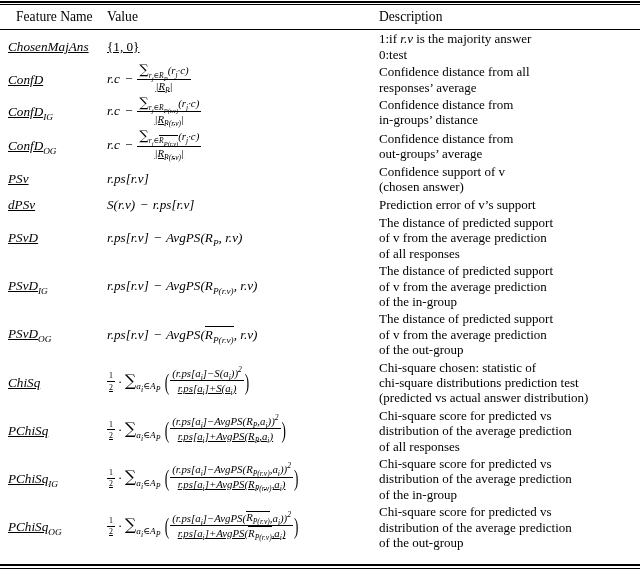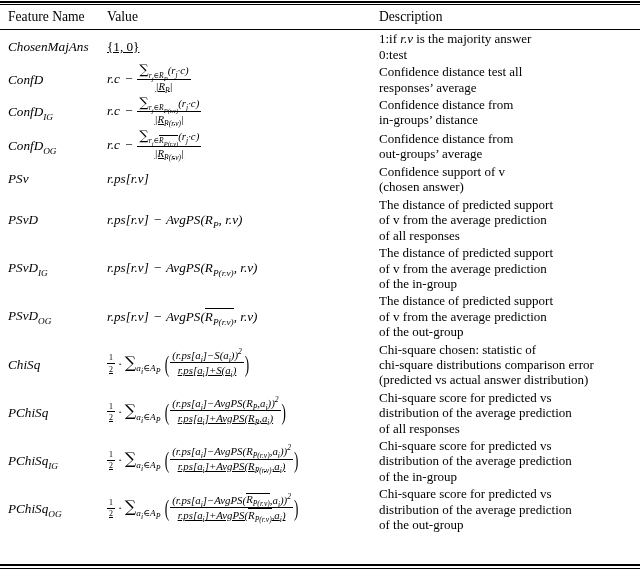--- a/index.html
+++ b/index.html
@@ -30,24 +30,24 @@
   col.c-value   { width: 272px; }
   col.c-desc    { width: 261px; }
 
   thead th {
     text-align: left;
     font-weight: normal;
     font-size: 13.6px;
     padding: 4px 0 4px 0;
     border-bottom: 1.2px solid #000;
   }
-  th.h-feature { padding-left: 8px; }
+  th.h-feature { padding-left: 16px; }
 
   td { vertical-align: middle; padding: 1px 0; }
-  .cell-feature { padding-left: 8px; }
+  .cell-feature { padding-left: 8px; text-decoration: underline; }
   .cell-feature .math { font-style: italic; }
   .cell-value .math { font-style: italic; }
 
   .desc-line { line-height: 15.4px; font-size: 13px; }
   .desc-line i { font-style: italic; }
 
   
   .math { white-space: nowrap; }
   .math sub { font-size: 0.70em; line-height: 0; }
   .math sub sub { font-size: 0.85em; }
@@ -106,21 +106,21 @@
           <td class="cell-value"><span class="math"><span class="up">{1, 0}</span></span></td>
           <td class="cell-desc">
             <div class="desc-line">1:if <i>r.v</i> is the majority answer</div>
             <div class="desc-line">0:test</div>
           </td>
         </tr>
         <tr>
           <td class="cell-feature"><span class="math">ConfD</span></td>
           <td class="cell-value"><span class="math">r.c <span class="op">−</span> <span class="frac"><span class="num"><span class="sum">∑</span><sub>r<sub>j</sub>∈R<sub>P</sub></sub>(r<sub>j</sub>·c)</span><span class="den">|R<sub>P</sub>|</span></span></span></td>
           <td class="cell-desc">
-            <div class="desc-line">Confidence distance test all</div>
+            <div class="desc-line">Confidence distance from all</div>
             <div class="desc-line">responses’ average</div>
           </td>
         </tr>
         <tr>
           <td class="cell-feature"><span class="math">ConfD<sub>IG</sub></span></td>
           <td class="cell-value"><span class="math">r.c <span class="op">−</span> <span class="frac"><span class="num"><span class="sum">∑</span><sub>r<sub>j</sub>∈R<sub>P(r.v)</sub></sub>(r<sub>j</sub>·c)</span><span class="den">|R<sub>P(r.v)</sub>|</span></span></span></td>
           <td class="cell-desc">
             <div class="desc-line">Confidence distance from</div>
             <div class="desc-line">in-groups’ distance</div>
           </td>
@@ -132,20 +132,27 @@
             <div class="desc-line">Confidence distance from</div>
             <div class="desc-line">out-groups’ average</div>
           </td>
         </tr>
         <tr>
           <td class="cell-feature"><span class="math">PSv</span></td>
           <td class="cell-value"><span class="math">r.ps[r.v]</span></td>
           <td class="cell-desc">
             <div class="desc-line">Confidence support of v</div>
             <div class="desc-line">(chosen answer)</div>
+          </td>
+        </tr>
+        <tr>
+          <td class="cell-feature"><span class="math">dPSv</span></td>
+          <td class="cell-value"><span class="math">S(r.v) <span class="op">−</span> r.ps[r.v]</span></td>
+          <td class="cell-desc">
+            <div class="desc-line">Prediction error of v’s support</div>
           </td>
         </tr>
         <tr>
           <td class="cell-feature"><span class="math">PSvD</span></td>
           <td class="cell-value"><span class="math">r.ps[r.v] <span class="op">−</span> AvgPS(R<sub>P</sub>, r.v)</span></td>
           <td class="cell-desc">
             <div class="desc-line">The distance of predicted support</div>
             <div class="desc-line">of v from the average prediction</div>
             <div class="desc-line">of all responses</div>
           </td>
@@ -166,21 +173,21 @@
             <div class="desc-line">The distance of predicted support</div>
             <div class="desc-line">of v from the average prediction</div>
             <div class="desc-line">of the out-group</div>
           </td>
         </tr>
         <tr>
           <td class="cell-feature"><span class="math">ChiSq</span></td>
           <td class="cell-value"><span class="math"><span class="frac sfrac"><span class="num">1</span><span class="den">2</span></span> · <span class="sum">∑</span><sub>a<sub>i</sub>∈A<sub>P</sub></sub> <span class="bigp">(</span><span class="frac"><span class="num">(r.ps[a<sub>i</sub>]−S(a<sub>i</sub>))<sup>2</sup></span><span class="den">r.ps[a<sub>i</sub>]+S(a<sub>i</sub>)</span></span><span class="bigp">)</span></span></td>
           <td class="cell-desc">
             <div class="desc-line">Chi-square chosen: statistic of</div>
-            <div class="desc-line">chi-square distributions comparison error</div>
+            <div class="desc-line">chi-square distributions prediction test</div>
             <div class="desc-line">(predicted vs actual answer distribution)</div>
           </td>
         </tr>
         <tr>
           <td class="cell-feature"><span class="math">PChiSq</span></td>
           <td class="cell-value"><span class="math"><span class="frac sfrac"><span class="num">1</span><span class="den">2</span></span> · <span class="sum">∑</span><sub>a<sub>i</sub>∈A<sub>P</sub></sub> <span class="bigp">(</span><span class="frac"><span class="num">(r.ps[a<sub>i</sub>]−AvgPS(R<sub>P</sub>,a<sub>i</sub>))<sup>2</sup></span><span class="den">r.ps[a<sub>i</sub>]+AvgPS(R<sub>P</sub>,a<sub>i</sub>)</span></span><span class="bigp">)</span></span></td>
           <td class="cell-desc">
             <div class="desc-line">Chi-square score for predicted vs</div>
             <div class="desc-line">distribution of the average prediction</div>
             <div class="desc-line">of all responses</div>

